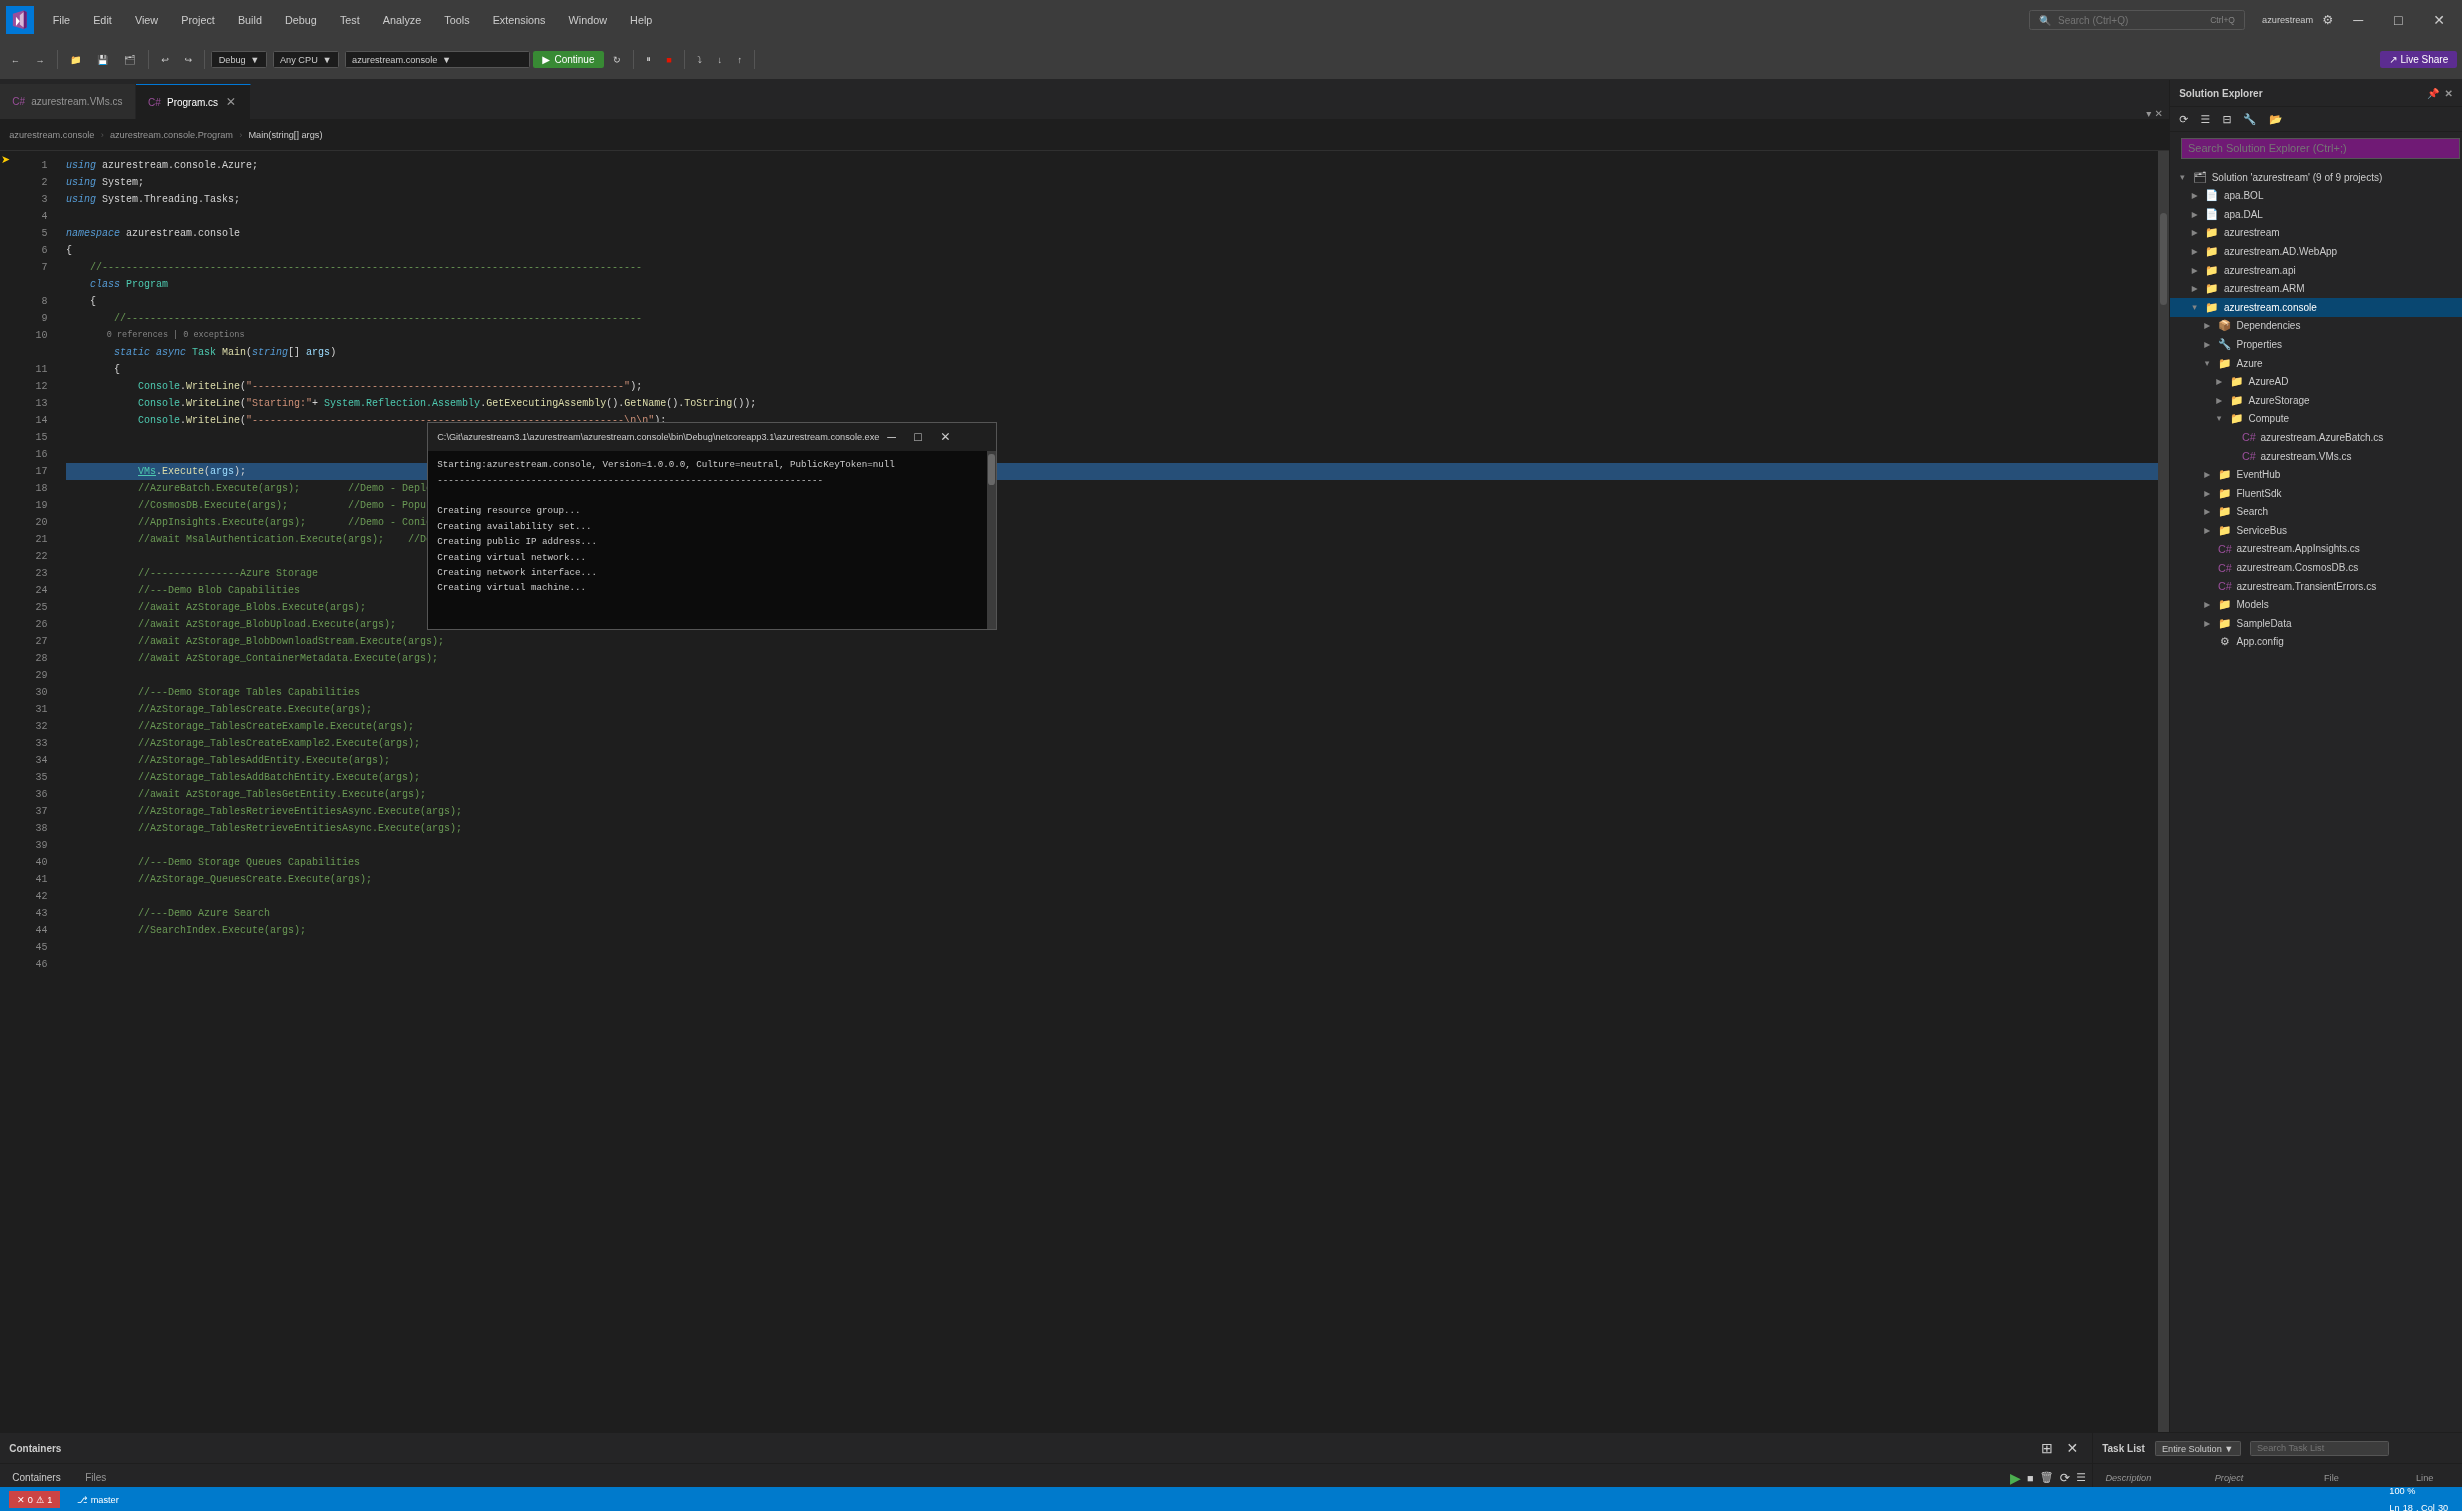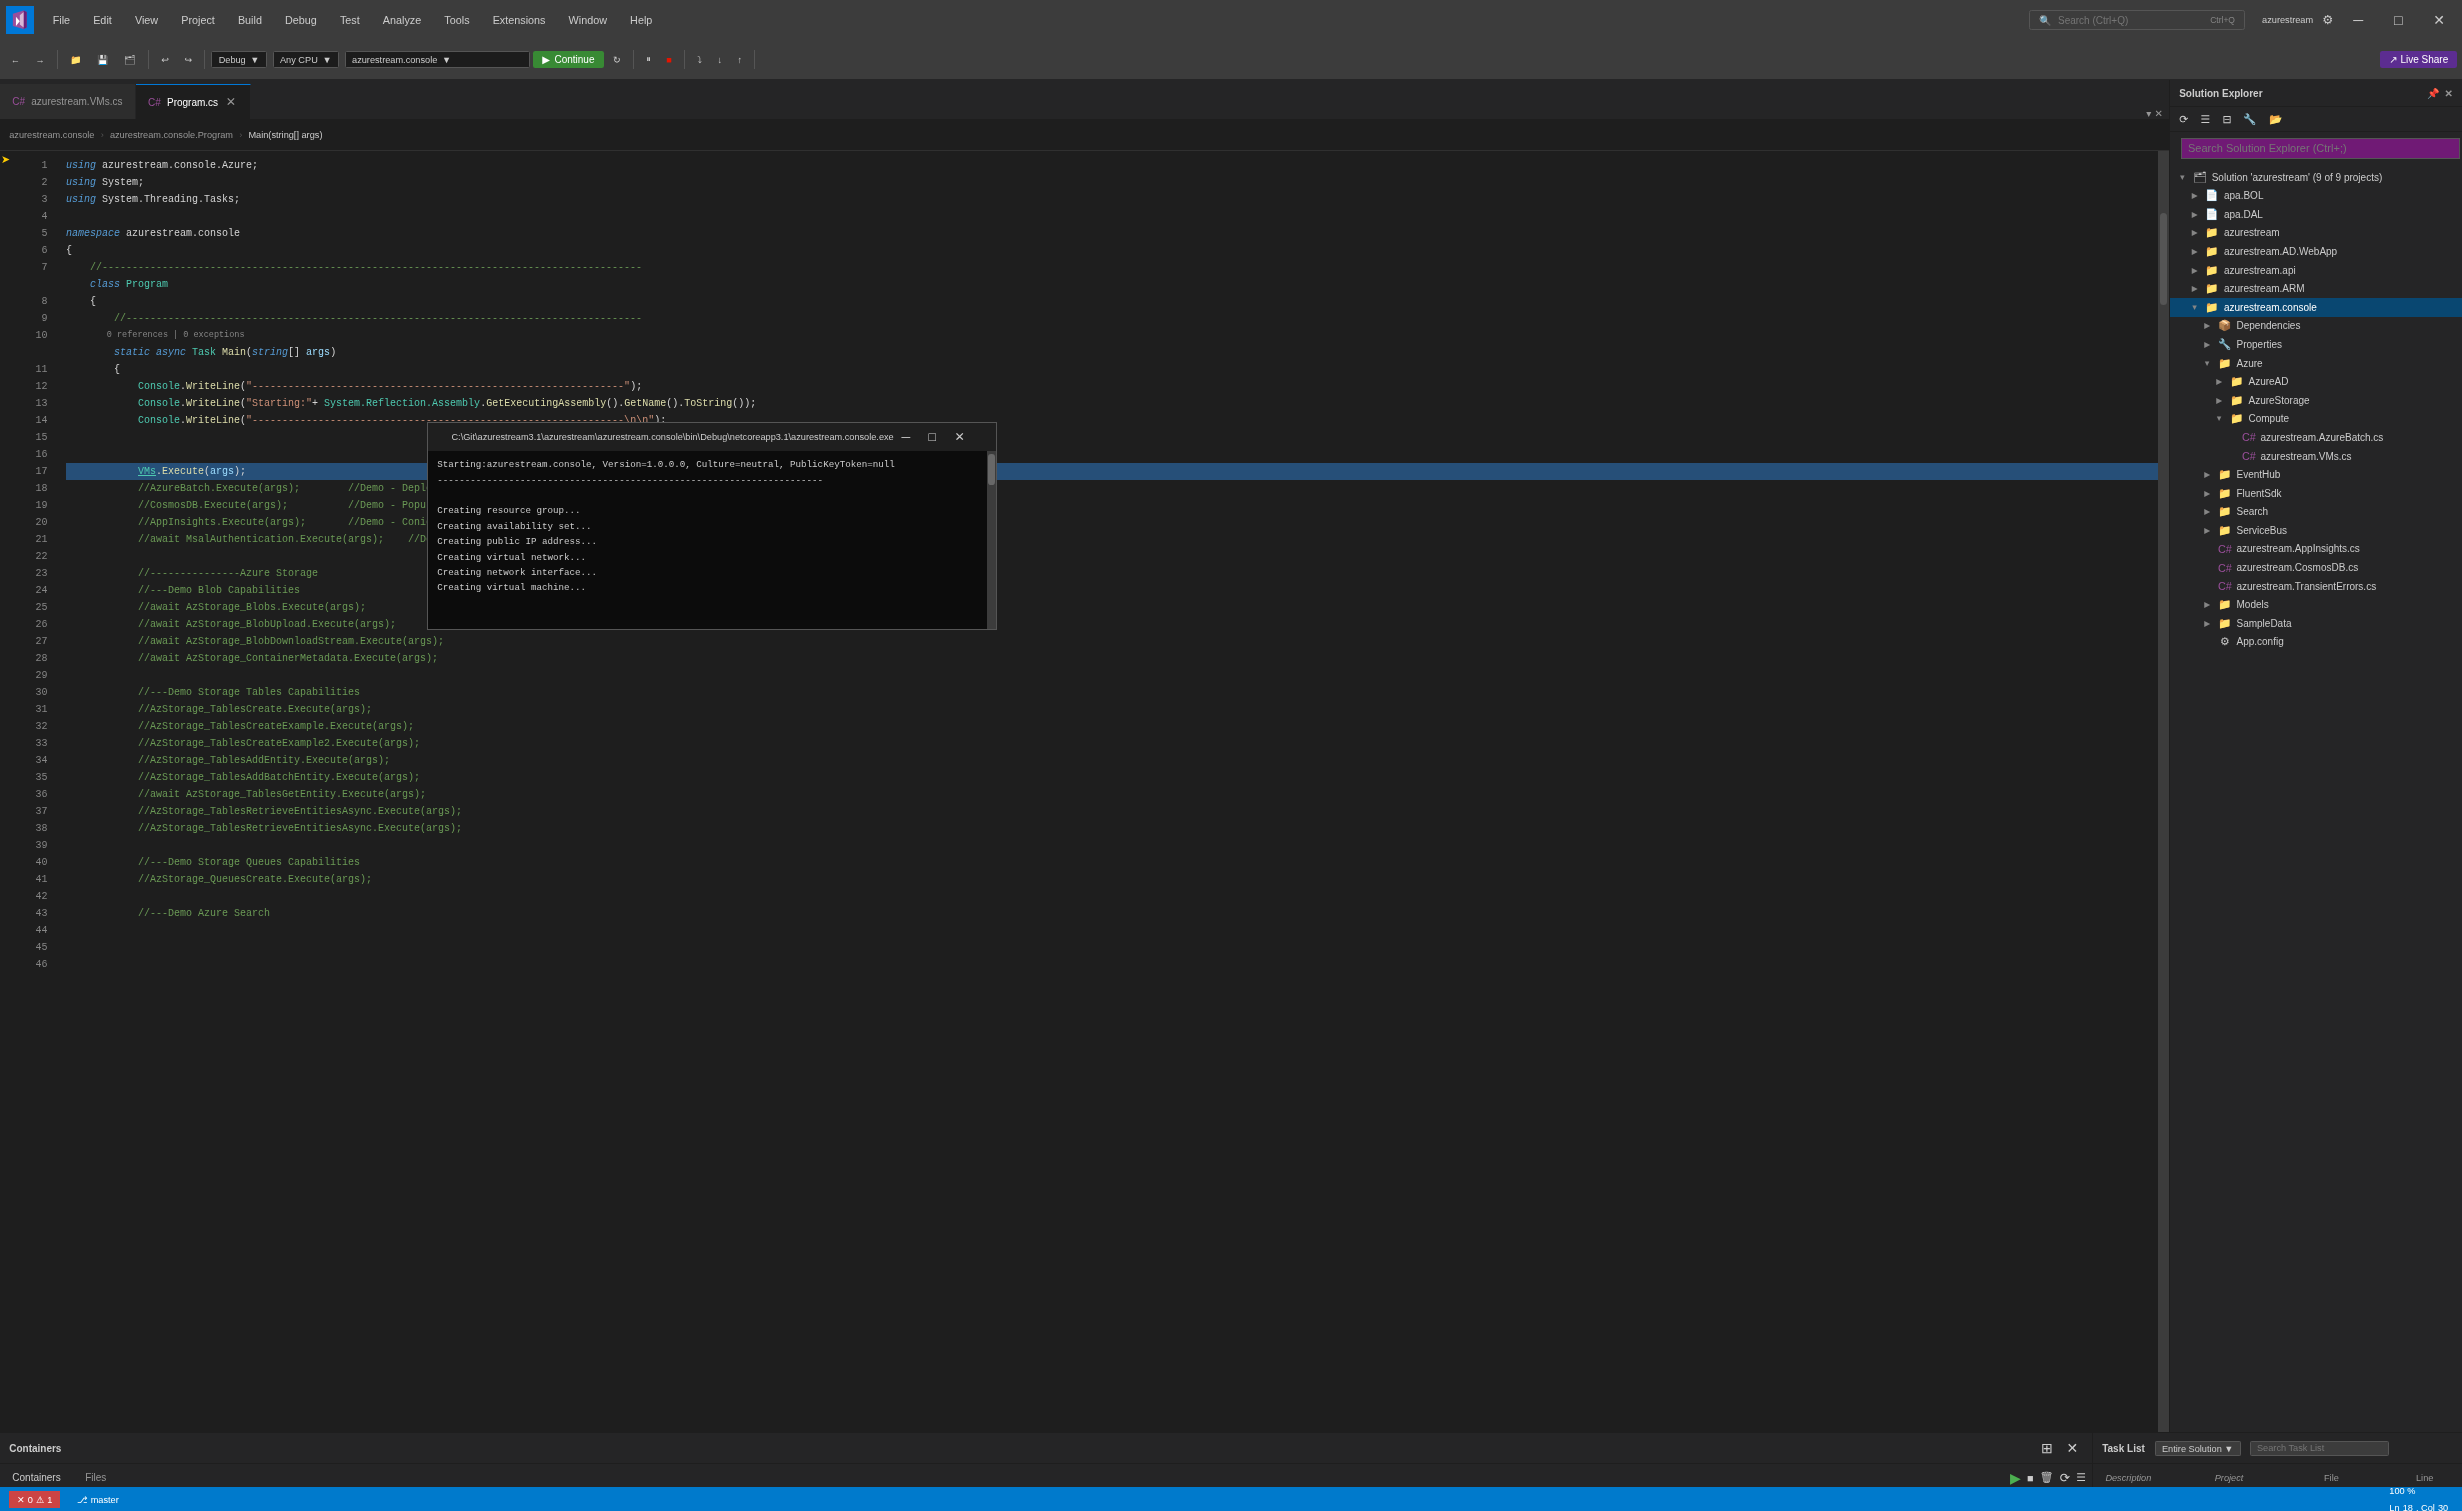--- a/index.html
+++ b/index.html
@@ -71,21 +71,21 @@
     .se-item.active-item { background: #094771; color: white; }
     .se-expand { width: 12.3px; height: 12.3px; display: flex; align-items: center; justify-content: center; font-size: 7.7px; color: #858585; flex-shrink: 0; }
     .se-icon { width: 14px; height: 14px; display: flex; align-items: center; justify-content: center; font-size: 10.8px; flex-shrink: 0; }
     .indent1 { padding-left: 18.5px; }
     .indent2 { padding-left: 31px; }
     .indent3 { padding-left: 43px; }
     .indent4 { padding-left: 55px; }
 
     
     .console-window { position: absolute; left: 427px; top: 422px; width: 570px; height: 208px; background: #0c0c0c; border: 0.8px solid #555; z-index: 100; }
-    .console-title-bar { background: #1f1f1f; height: 28px; display: flex; align-items: center; padding: 0 9.2px; justify-content: center; }
+    .console-title-bar { background: #1f1f1f; height: 28px; display: flex; align-items: center; padding: 0 9.2px; justify-content: flex-start; }
     .console-title { color: #cccccc; font-size: 9.2px; }
     .console-win-btns { display: flex; gap: 3.1px; }
     .console-win-btn { color: #cccccc; padding: 1.5px 7.7px; cursor: pointer; font-size: 12.3px; }
     .console-content { padding: 6.2px 9.2px; font-family: 'Courier New', monospace; font-size: 9.2px; line-height: 15.4px; color: #cccccc; }
     .console-scroll { position: absolute; right: 0; top: 28px; bottom: 0; width: 9.2px; background: #3c3c3c; }
     .console-scroll-thumb { background: #686868; width: 6.2px; margin: 0 1.5px; height: 31px; border-radius: 3.1px; margin-top: 3.1px; }
 
     
     .bottom-panel { height: 80px; background: #252526; border-top: 0.8px solid #1e1e1e; display: flex; }
     .containers-panel { flex: 1; display: flex; flex-direction: column; }
@@ -328,20 +328,21 @@
         <div class="code-line"><span class="comment">&nbsp;&nbsp;&nbsp;&nbsp;&nbsp;&nbsp;&nbsp;&nbsp;&nbsp;&nbsp;&nbsp;&nbsp;//AzStorage_TablesAddEntity.Execute(args);</span></div>
         <div class="code-line"><span class="comment">&nbsp;&nbsp;&nbsp;&nbsp;&nbsp;&nbsp;&nbsp;&nbsp;&nbsp;&nbsp;&nbsp;&nbsp;//AzStorage_TablesAddBatchEntity.Execute(args);</span></div>
         <div class="code-line"><span class="comment">&nbsp;&nbsp;&nbsp;&nbsp;&nbsp;&nbsp;&nbsp;&nbsp;&nbsp;&nbsp;&nbsp;&nbsp;//await AzStorage_TablesGetEntity.Execute(args);</span></div>
         <div class="code-line"><span class="comment">&nbsp;&nbsp;&nbsp;&nbsp;&nbsp;&nbsp;&nbsp;&nbsp;&nbsp;&nbsp;&nbsp;&nbsp;//AzStorage_TablesRetrieveEntitiesAsync.Execute(args);</span></div>
         <div class="code-line"><span class="comment">&nbsp;&nbsp;&nbsp;&nbsp;&nbsp;&nbsp;&nbsp;&nbsp;&nbsp;&nbsp;&nbsp;&nbsp;//AzStorage_TablesRetrieveEntitiesAsync.Execute(args);</span></div>
         <div class="code-line">&nbsp;</div>
         <div class="code-line"><span class="comment">&nbsp;&nbsp;&nbsp;&nbsp;&nbsp;&nbsp;&nbsp;&nbsp;&nbsp;&nbsp;&nbsp;&nbsp;//---Demo Storage Queues Capabilities</span></div>
         <div class="code-line"><span class="comment">&nbsp;&nbsp;&nbsp;&nbsp;&nbsp;&nbsp;&nbsp;&nbsp;&nbsp;&nbsp;&nbsp;&nbsp;//AzStorage_QueuesCreate.Execute(args);</span></div>
         <div class="code-line">&nbsp;</div>
         <div class="code-line"><span class="comment">&nbsp;&nbsp;&nbsp;&nbsp;&nbsp;&nbsp;&nbsp;&nbsp;&nbsp;&nbsp;&nbsp;&nbsp;//---Demo Azure Search</span></div>
+        <div class="code-line"><span class="comment">&nbsp;&nbsp;&nbsp;&nbsp;&nbsp;&nbsp;&nbsp;&nbsp;&nbsp;&nbsp;&nbsp;&nbsp;//SearchIndex.Execute(args);</span></div>
         <div class="code-line">&nbsp;</div>
       </div>
 
       <div class="scrollbar-v">
         <div style="background:#555;width:7.7px;height:92px;margin:1.5px;border-radius:3.9px;margin-top:62px"></div>
       </div>
     </div>
   </div>
 
   <div class="solution-explorer">

